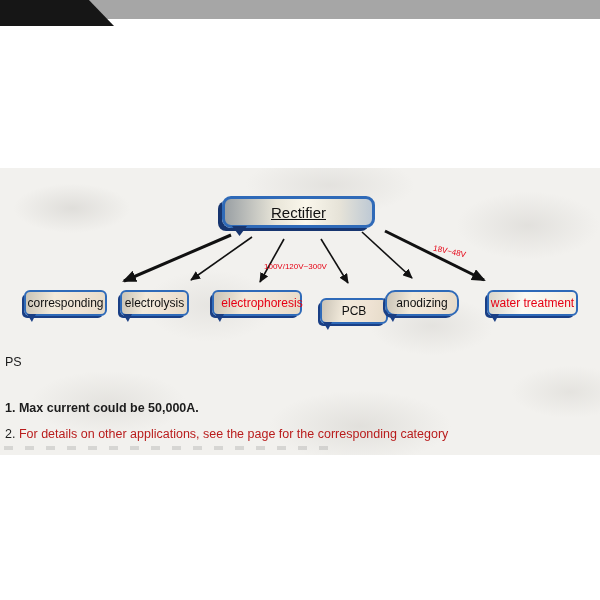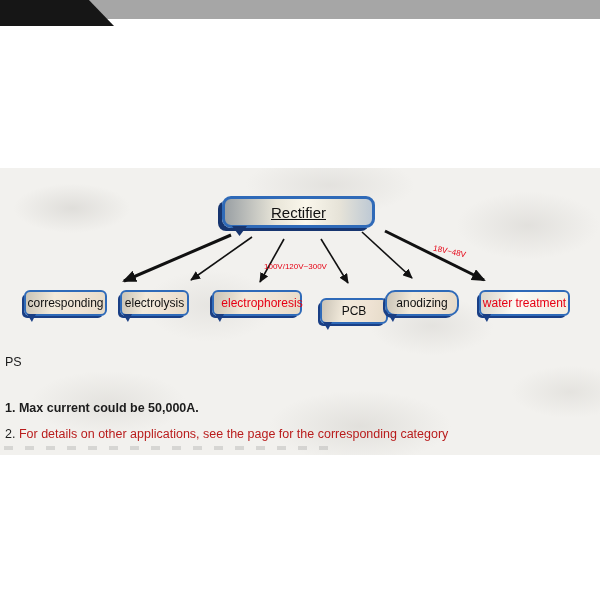--- a/index.html
+++ b/index.html
@@ -27,21 +27,21 @@
 
   
   .bubble{position:absolute;box-sizing:border-box;border:2px solid #2f6ab8;border-radius:6px;
           box-shadow:-3px 3px 0 -1px #1a3f85;
           background:linear-gradient(100deg,#c9c3b6,#f2eadb 35%,#efe3d4 70%,#e6dbc9);
           display:flex;align-items:center;justify-content:center;}
   .bubble .tail{position:absolute;left:1px;bottom:-8px;width:9px;height:8px;background:#1a3f85;
                 clip-path:polygon(0 0,100% 0,55% 100%);}
   .bubble .lbl{font-size:12px;color:#111;white-space:nowrap;}
   .bubble .lbl.red{color:#e60013;}
-  .bubble.light{background:linear-gradient(100deg,#d8d5cc,#fbfaf4 40%,#f3eee2);}
+  .bubble.light{background:linear-gradient(100deg,#d8d5cc,#fbfaf4 40%,#f3eee2);margin-left:8px;}
 
   .root-box{position:absolute;left:222px;top:196px;width:153px;height:32px;box-sizing:border-box;
             border:3px solid #2f6ab8;border-radius:9px;
             box-shadow:-5px 4px 0 -1px #17356f;
             background:linear-gradient(90deg,#9aa0a4,#e9e6d9 35%,#faf7ec 55%,#e6e3d8 78%,#bec9d4);
             display:flex;align-items:center;justify-content:center;}
   .root-box .tail{position:absolute;left:7px;bottom:-11px;width:15px;height:10px;background:#17356f;
                   clip-path:polygon(0 0,100% 0,50% 100%);}
   .root-box .lbl{font-size:15px;color:#111;text-decoration:underline;}
 

